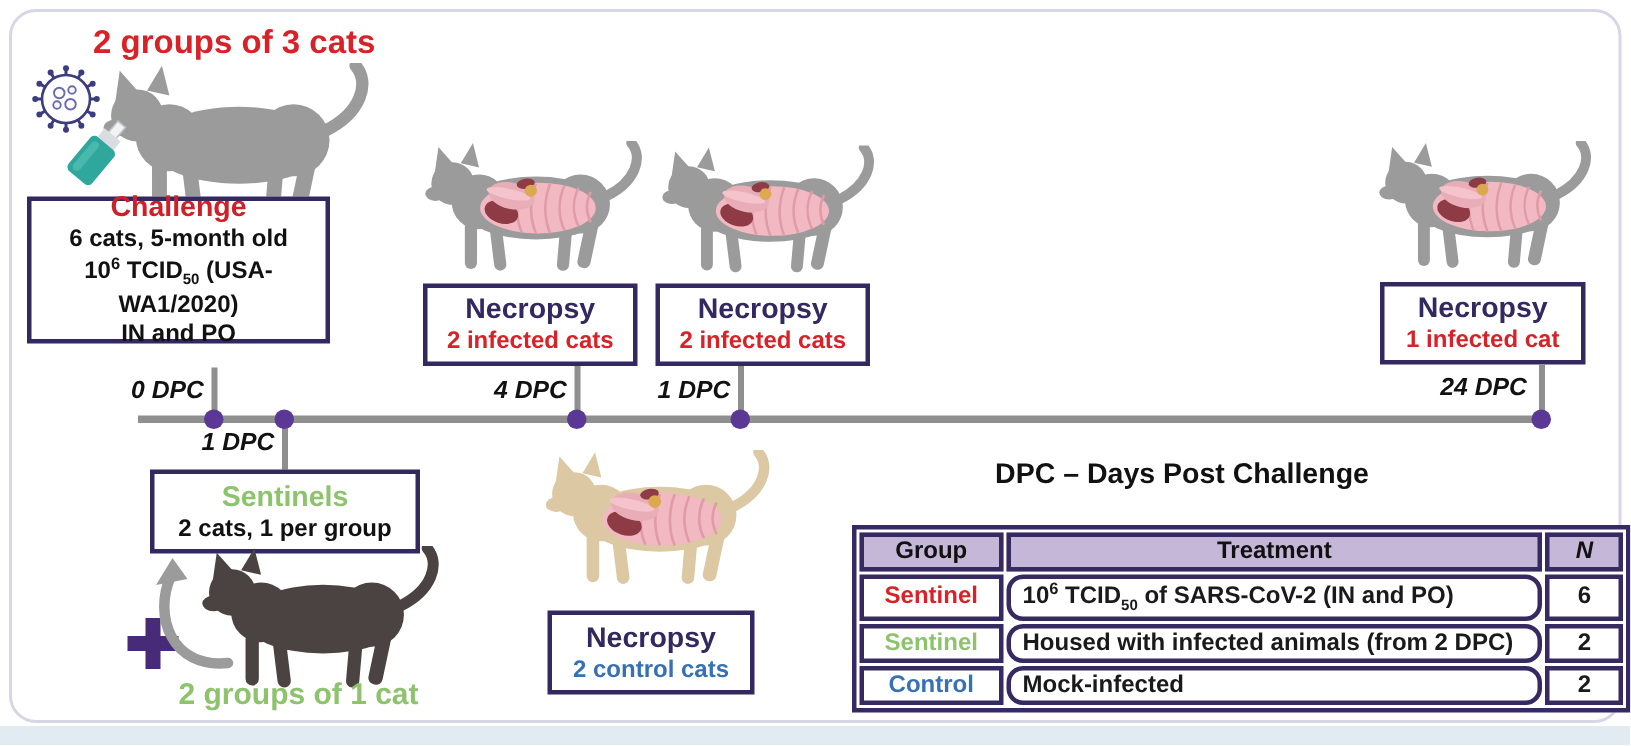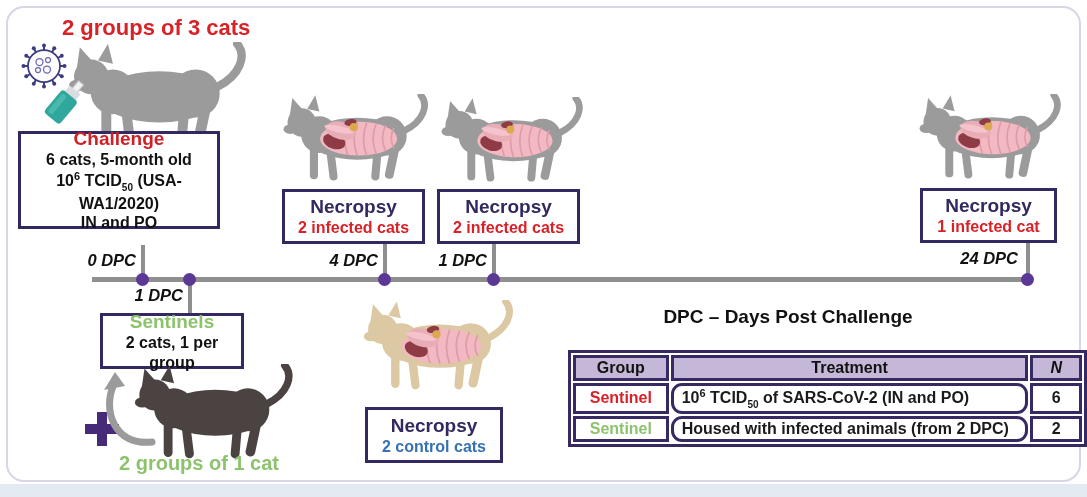--- a/index.html
+++ b/index.html
@@ -172,21 +172,21 @@
   <div class="tl-dot" style="left:183px;top:273px"></div>
   <div class="tl-dot" style="left:378px;top:273px"></div>
   <div class="tl-dot" style="left:487px;top:273px"></div>
   <div class="tl-dot" style="left:1021px;top:273px"></div>
   <div class="tick-label" style="left:56px;top:251px">0 DPC</div>
   <div class="tick-label" style="left:103px;top:286px">1 DPC</div>
   <div class="tick-label" style="left:298px;top:251px">4 DPC</div>
   <div class="tick-label" style="left:407px;top:251px">1 DPC</div>
   <div class="tick-label" style="left:938px;top:249px">24 DPC</div>
 
-  <div class="info-box" style="left:100px;top:313px;width:144px;height:56px">
+  <div class="info-box" style="left:100px;top:313px;width:180px;height:56px">
     <div class="box-title green">Sentinels</div>
     <div class="box-sub">2 cats, 1 per group</div>
   </div>
   <div class="plus"></div>
   <svg class="abs" style="left:98px;top:372px" width="58" height="74" viewBox="0 0 58 74">
     <path d="M54,70 C16,74 4,38 16,12" fill="none" stroke="#9b9b9b" stroke-width="7" stroke-linecap="round"></path>
     <polygon points="6,18 17,0 27,14" fill="#9b9b9b"></polygon>
   </svg>
   <svg class="abs" style="left:122px;top:364px;color:#4b4342" width="172" height="96" viewBox="0 0 232 130">
       <use href="#cat-shape"></use>
@@ -214,15 +214,20 @@
     <tr>
       <td class="group c-infected">Sentinel</td>
       <td class="treatment"><span>10</span><span class="sup">6</span><span> TCID</span><span class="sub">50</span><span> of SARS-CoV-2 (IN and PO)</span></td>
       <td class="n">6</td>
     </tr>
     <tr>
       <td class="group c-sentinel">Sentinel</td>
       <td class="treatment">Housed with infected animals (from 2 DPC)</td>
       <td class="n">2</td>
     </tr>
+    <tr>
+      <td class="group c-control">Control</td>
+      <td class="treatment">Mock-infected</td>
+      <td class="n">2</td>
+    </tr>
   </tbody>
     </table>
 </div>
 
 </body></html>

